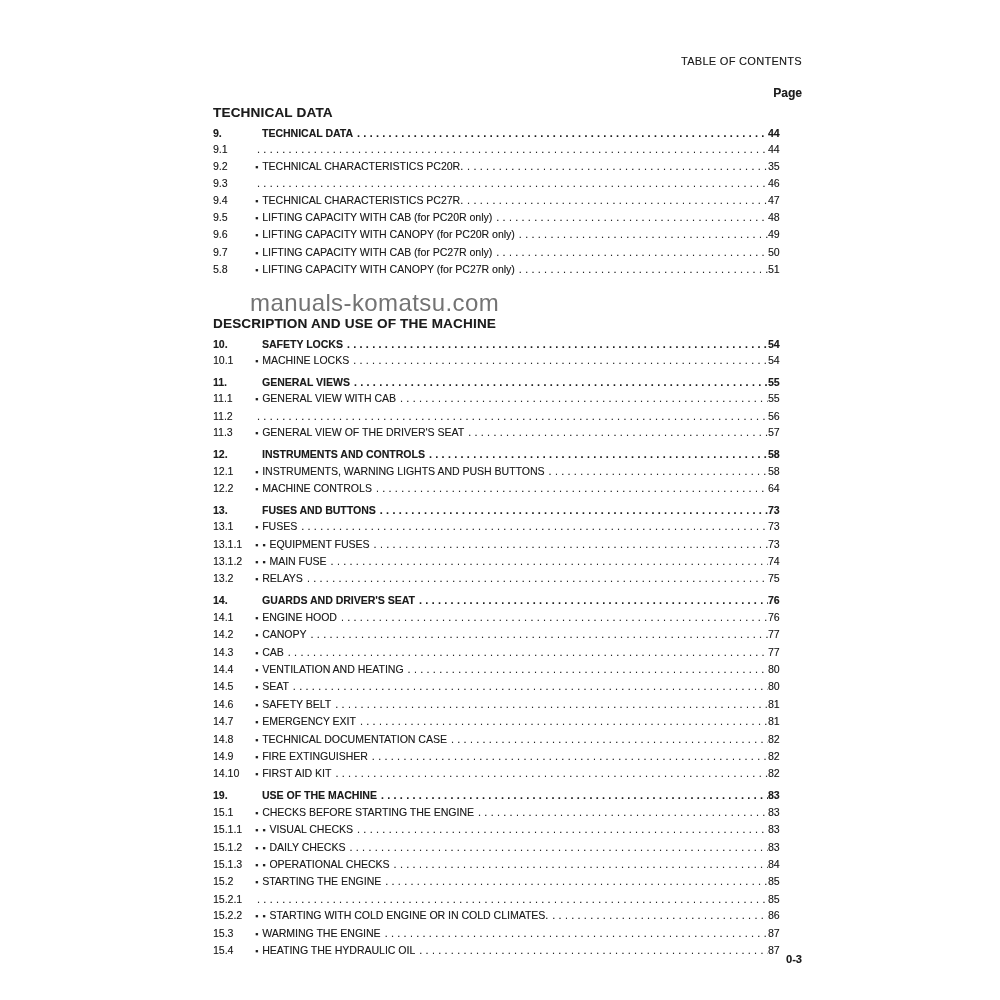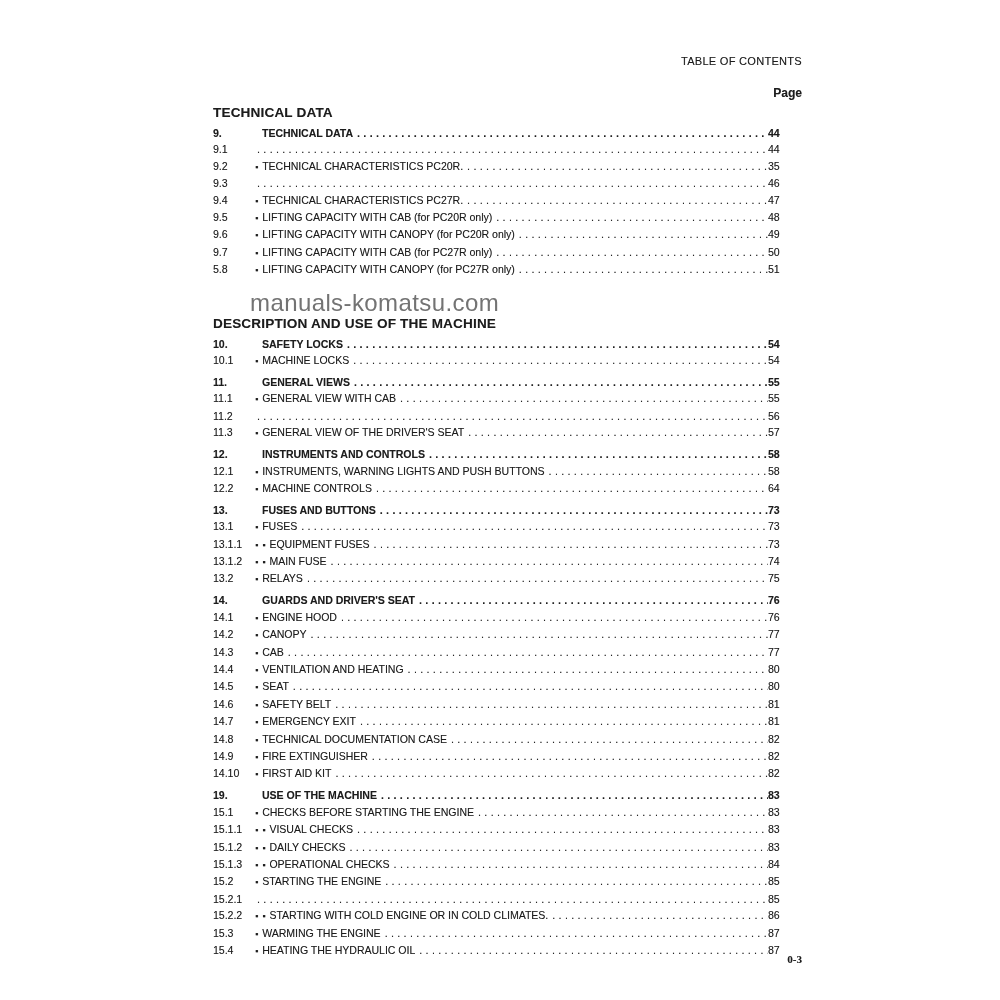--- a/index.html
+++ b/index.html
@@ -32,21 +32,21 @@
   }
   .toc-row.bold{font-weight:bold;margin-top:4.5px;}
   .toc-num{width:42px;flex:none;}
   .toc-title{flex:none;padding-right:2px;}
   .toc-row.bold .toc-title{padding-left:7px;}
   .bullet{display:inline-block;font-size:9px;margin-right:4px;transform:translateY(-0.5px);}
   .leader{flex:1;overflow:hidden;letter-spacing:3.4px;padding-left:2px;}
   .toc-page{flex:none;width:34px;text-align:left;}
   .footer{
     position:absolute;top:953px;left:213px;width:589px;
-    text-align:right;font-size:11px;font-weight:bold;font-family:Liberation Serif, serif;
+    text-align:right;font-size:11px;font-weight:bold;
   }
 </style>
 </head>
 <body>
 
 <div class="page">
   <div class="content">
     <div class="toc-head-label">TABLE OF CONTENTS</div>
     <div class="page-col-label">Page</div>
     <div id="toc-sections">

